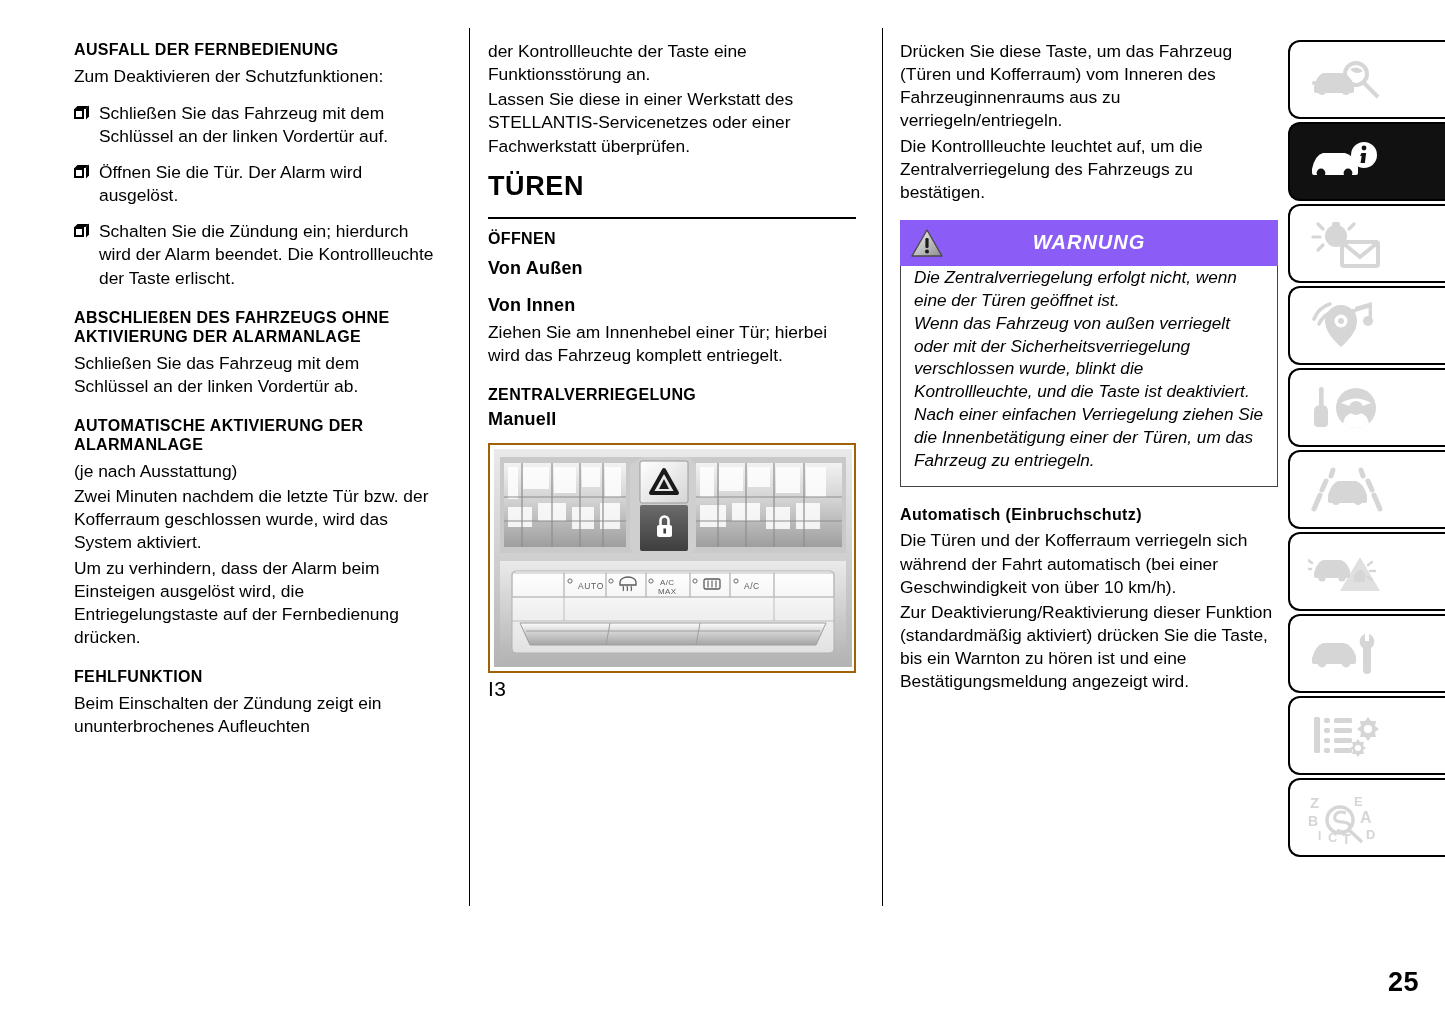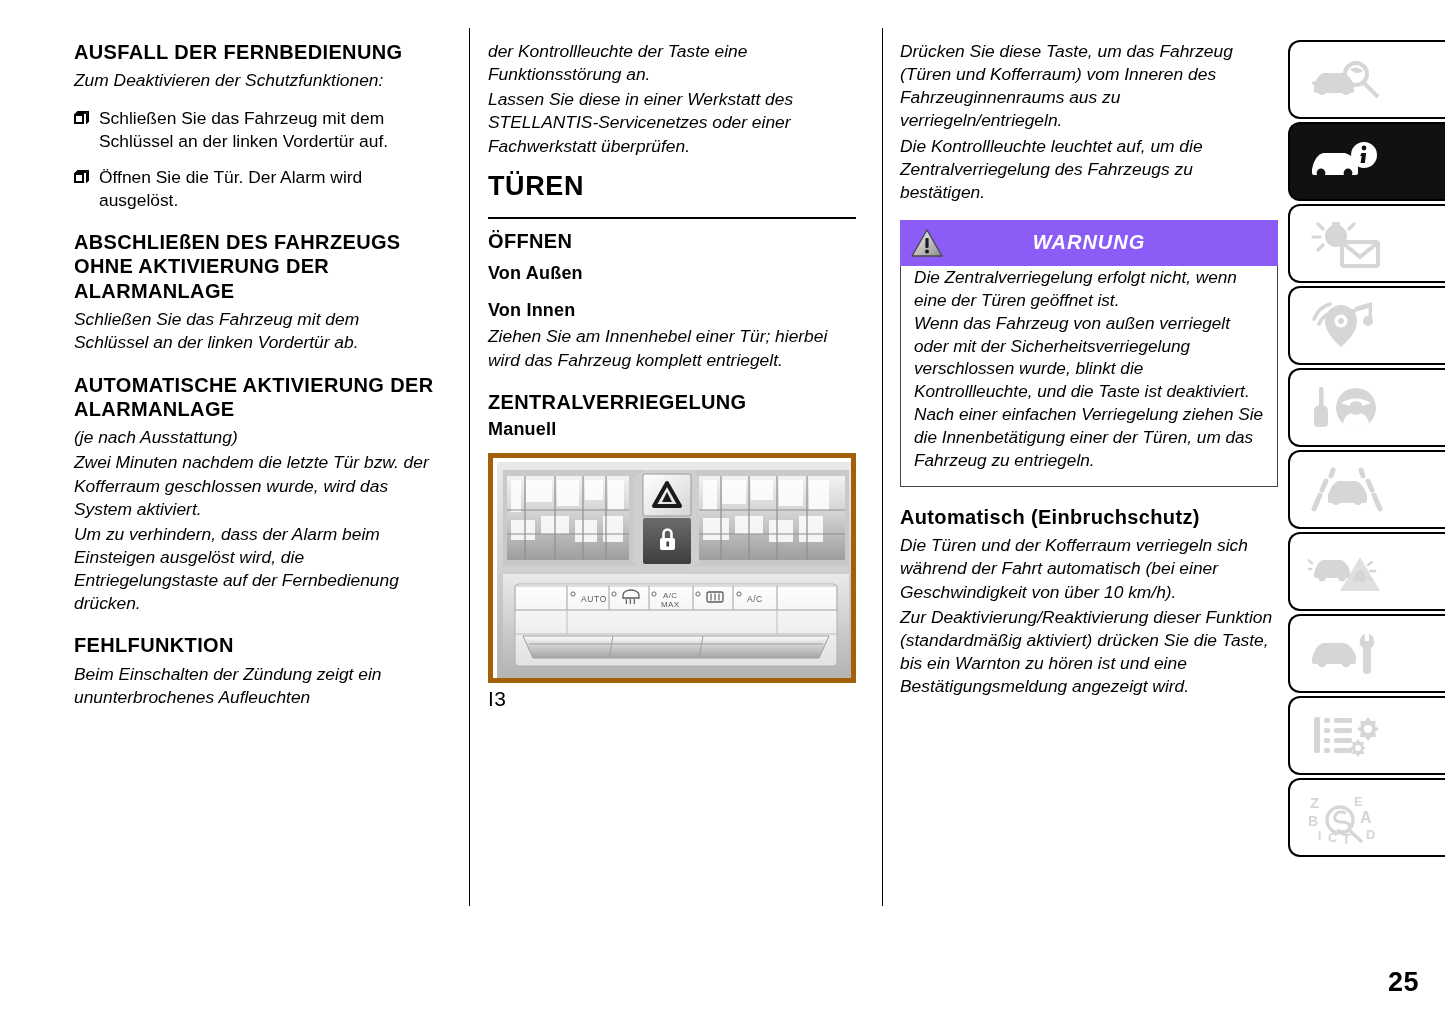--- a/index.html
+++ b/index.html
@@ -25,30 +25,30 @@
   #div1 { left: 469px; }
   #div2 { left: 882px; }
 
   
   h1.big {
     font-size: 27px; font-weight: bold; letter-spacing: .6px;
     line-height: 1.08; margin: 14px 0 4px;
     border-bottom: 2.5px solid #000; padding-bottom: 16px;
   }
   h2.hd {
-    font-size: 20px; font-weight: bold; letter-spacing: .35px;
+    font-size: 16px; font-weight: bold; letter-spacing: .35px;
     line-height: 1.22; margin: 18px 0 5px; text-transform: none;
   }
   h2.hd.first { margin-top: 0; }
   h3.sub {
     font-size: 18px; font-weight: bold; letter-spacing: .2px;
     line-height: 1.2; margin: 15px 0 4px;
   }
   p.body {
-    font-size: 17.4px; line-height: 1.33; margin: 0 0 2px; font-style: italic;
+    font-size: 17.4px; line-height: 1.33; margin: 0 0 2px;
   }
   p.body + p.body { margin-top: 0; }
   p.gap { margin-bottom: 14px; }
 
   
   ul.cubes { list-style: none; margin: 11px 0 14px; }
   ul.cubes li {
     position: relative; padding-left: 25px;
     font-size: 17.4px; line-height: 1.33; margin-bottom: 13px;
   }
@@ -69,21 +69,21 @@
   .cube .rightf {
     position: absolute; left: 12px; top: 1px;
     width: 3px; height: 11px; background: #000;
     transform: skewY(-45deg);
   }
 
   
   .figure { margin-top: 12px; }
   .fig-box {
     width: 368px; height: 230px;
-    border: 5px solid #a16207; background: #c2410c;
+    border: 2px solid #a16207; background: #c2410c;
     position: relative; overflow: hidden;
   }
   .fig-caption { font-size: 21px; margin-top: 4px; letter-spacing: .5px; }
 
   
   .warn-banner {
     margin-top: 16px;
     height: 46px; background: #8b5cf6;
     display: flex; align-items: center;
     position: relative;
@@ -151,20 +151,28 @@
         </span>
         <span>Schließen Sie das Fahrzeug mit dem Schlüssel an der linken Vordertür auf.</span>
       </li>
       <li>
         <span class="cube">
           <span class="topf"></span>
             <span class="rightf"></span>
             <span class="face"></span>
         </span>
         <span>Öffnen Sie die Tür. Der Alarm wird ausgelöst.</span>
+      </li>
+      <li>
+        <span class="cube">
+          <span class="topf"></span>
+            <span class="rightf"></span>
+            <span class="face"></span>
+        </span>
+        <span>Schalten Sie die Zündung ein; hierdurch wird der Alarm beendet. Die Kontrollleuchte der Taste erlischt.</span>
       </li>
     </ul>
 
     <h2 class="hd">ABSCHLIEßEN DES FAHRZEUGS OHNE AKTIVIERUNG DER ALARMANLAGE</h2>
     <p class="body gap">Schließen Sie das Fahrzeug mit dem Schlüssel an der linken Vordertür ab.</p>
 
     <h2 class="hd">AUTOMATISCHE AKTIVIERUNG DER ALARMANLAGE</h2>
     <p class="body">(je nach Ausstattung)</p>
     <p class="body">Zwei Minuten nachdem die letzte Tür bzw. der Kofferraum geschlossen wurde, wird das System aktiviert.</p>
     <p class="body gap">Um zu verhindern, dass der Alarm beim Einsteigen ausgelöst wird, die Entriegelungstaste auf der Fernbedienung drücken.</p>

